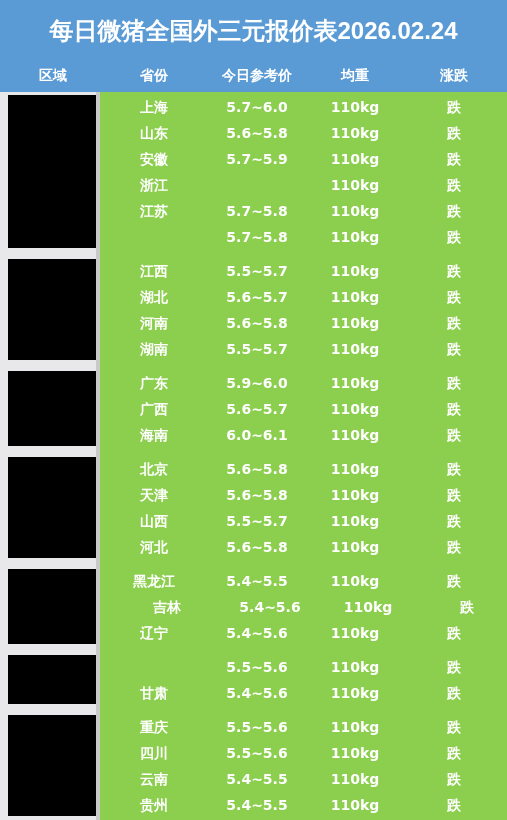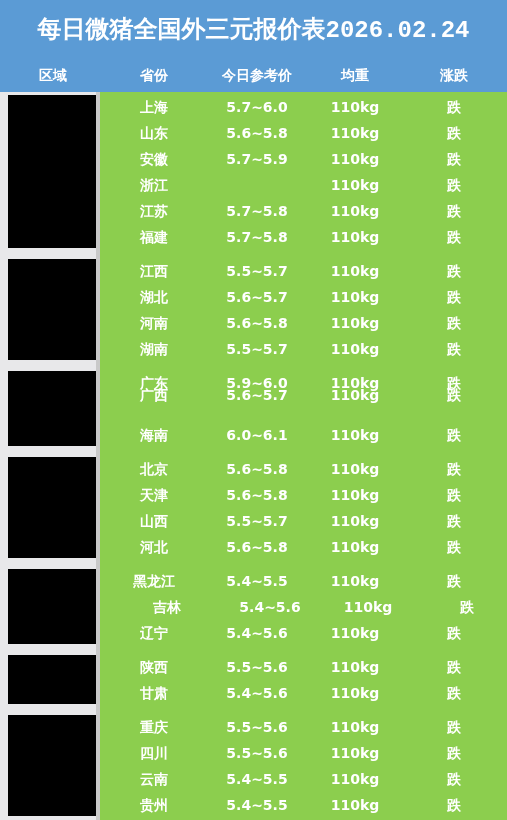--- a/index.html
+++ b/index.html
@@ -30,21 +30,21 @@
     height: 92px;
     background: #5b9bd5;
   }
   .title {
     position: absolute;
     left: 0;
     top: 16px;
     width: 507px;
     text-align: center;
     color: #ffffff;
-    font-family: Liberation Mono, monospace;
+    font-family: Liberation Sans, sans-serif;
     font-weight: bold;
     font-size: 24px;
     letter-spacing: 0px;
     line-height: 30px;
     white-space: nowrap;
   }
   .col-headers {
     position: absolute;
     left: 0;
     top: 64px;
@@ -191,21 +191,20 @@
           <div class="cell weight">110kg</div>
           <div class="cell trend">跌</div>
         </div>
         <div class="row" style="top: 106px;">
           <div class="cell province">江苏</div>
           <div class="cell price">5.7~5.8</div>
           <div class="cell weight">110kg</div>
           <div class="cell trend">跌</div>
         </div>
         <div class="row" style="top: 132px;">
-          <div class="cell province">福建</div>
           <div class="cell price">5.7~5.8</div>
           <div class="cell weight">110kg</div>
           <div class="cell trend">跌</div>
         </div>
         <div class="row" style="top: 166px; padding-left: 33px;">
           <div class="cell province">江西</div>
           <div class="cell price">5.5~5.7</div>
           <div class="cell weight">110kg</div>
           <div class="cell trend">跌</div>
         </div>
@@ -226,21 +225,21 @@
           <div class="cell price">5.5~5.7</div>
           <div class="cell weight">110kg</div>
           <div class="cell trend">跌</div>
         </div>
         <div class="row" style="top: 278px;">
           <div class="cell province">广东</div>
           <div class="cell price">5.9~6.0</div>
           <div class="cell weight">110kg</div>
           <div class="cell trend">跌</div>
         </div>
-        <div class="row" style="top: 290px;">
+        <div class="row" style="top: 304px;">
           <div class="cell province">广西</div>
           <div class="cell price">5.6~5.7</div>
           <div class="cell weight">110kg</div>
           <div class="cell trend">跌</div>
         </div>
         <div class="row" style="top: 330px;">
           <div class="cell province">海南</div>
           <div class="cell price">6.0~6.1</div>
           <div class="cell weight">110kg</div>
           <div class="cell trend">跌</div>
@@ -281,21 +280,20 @@
           <div class="cell weight">110kg</div>
           <div class="cell trend">跌</div>
         </div>
         <div class="row" style="top: 528px;">
           <div class="cell province">辽宁</div>
           <div class="cell price">5.4~5.6</div>
           <div class="cell weight">110kg</div>
           <div class="cell trend">跌</div>
         </div>
         <div class="row" style="top: 562px;">
-          <div class="cell province">陕西</div>
           <div class="cell price">5.5~5.6</div>
           <div class="cell weight">110kg</div>
           <div class="cell trend">跌</div>
         </div>
         <div class="row" style="top: 588px;">
           <div class="cell province">甘肃</div>
           <div class="cell price">5.4~5.6</div>
           <div class="cell weight">110kg</div>
           <div class="cell trend">跌</div>
         </div>

